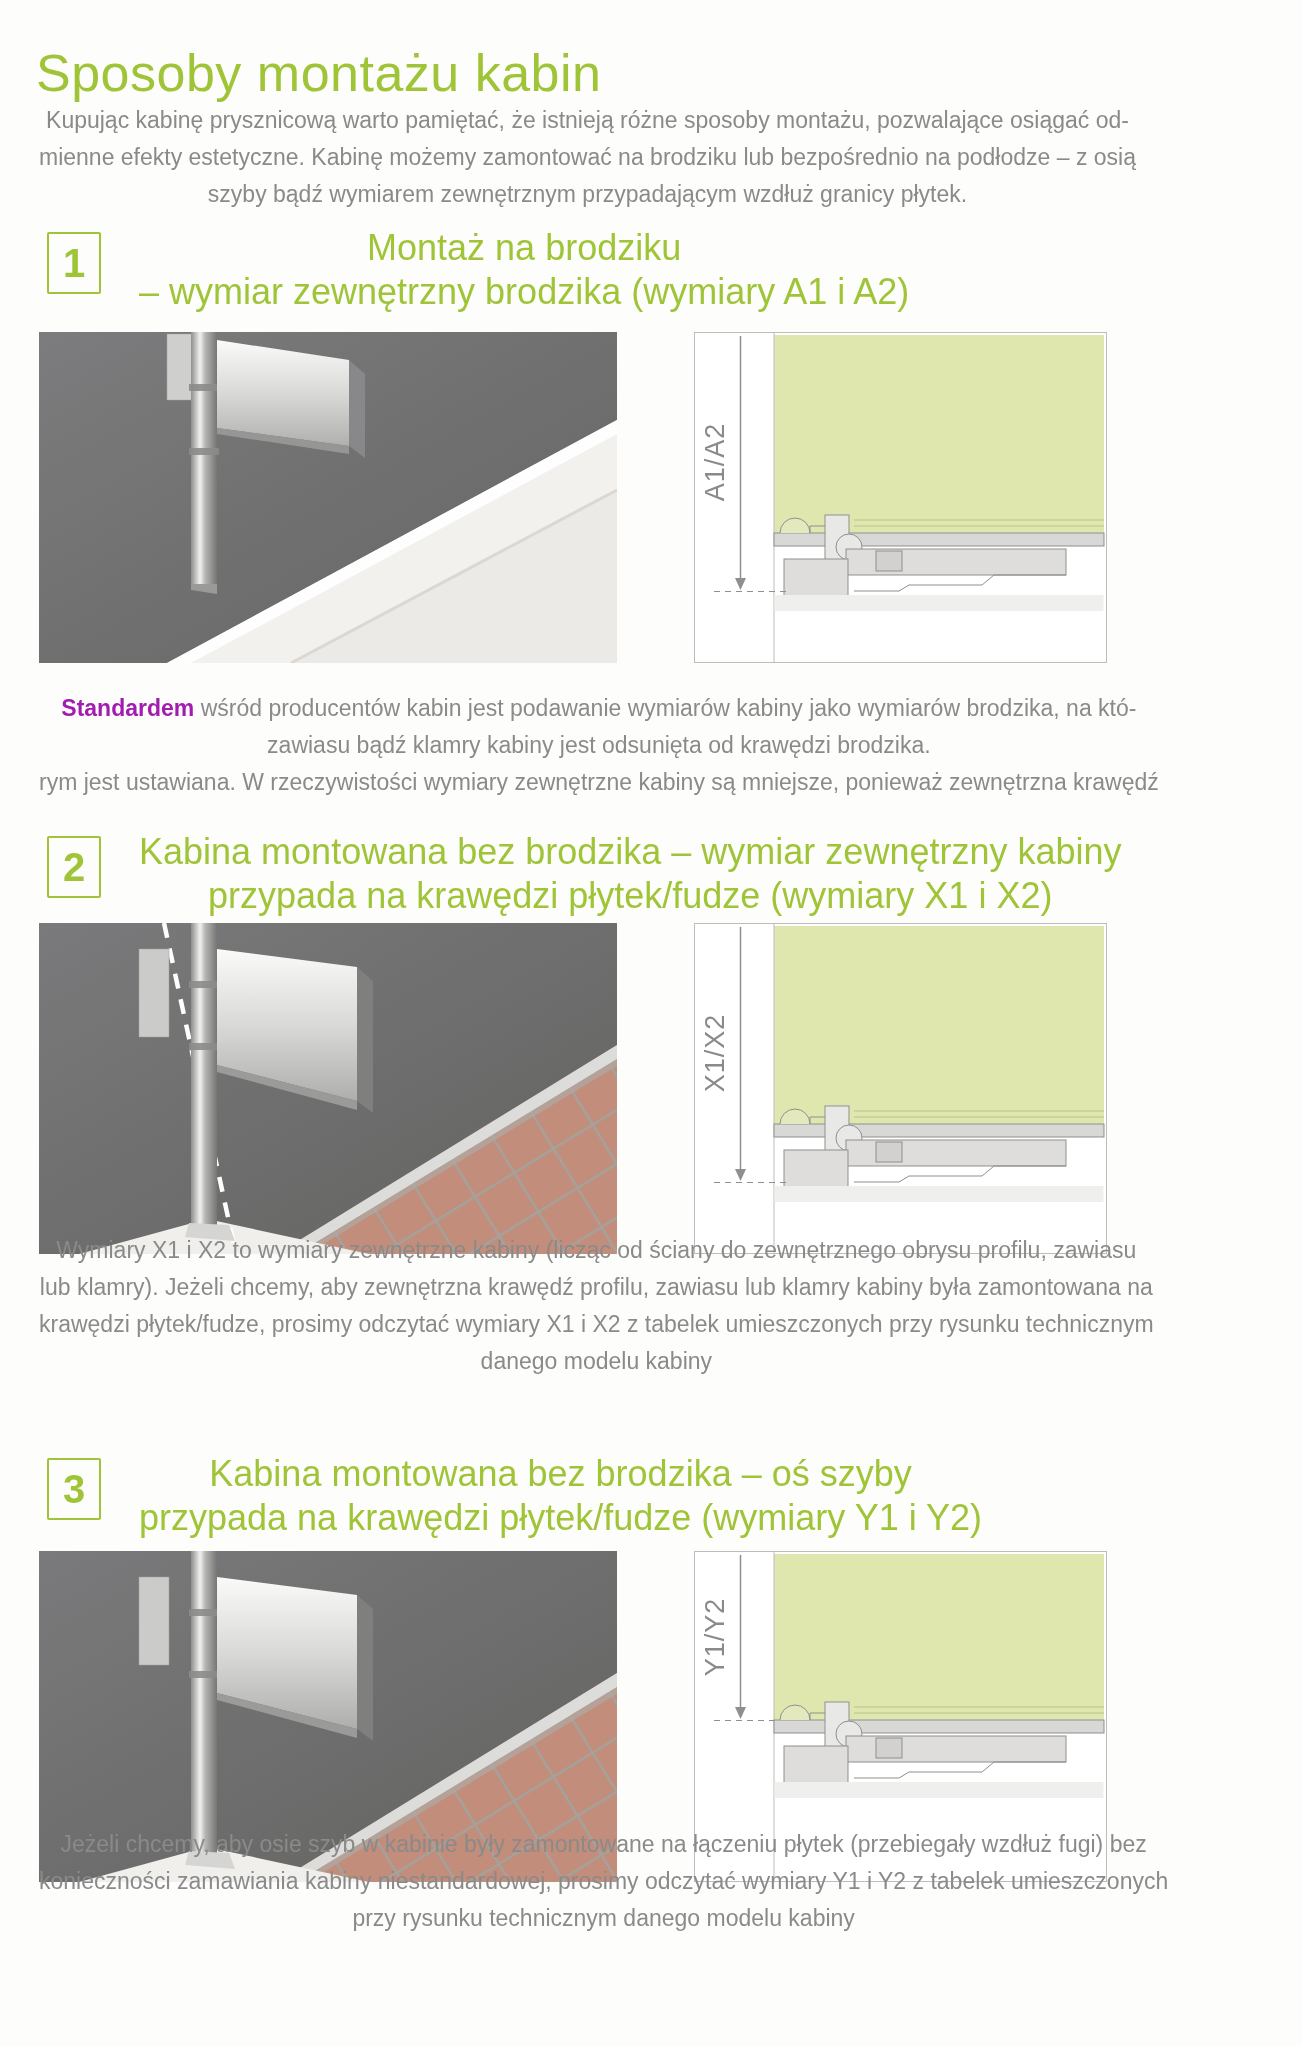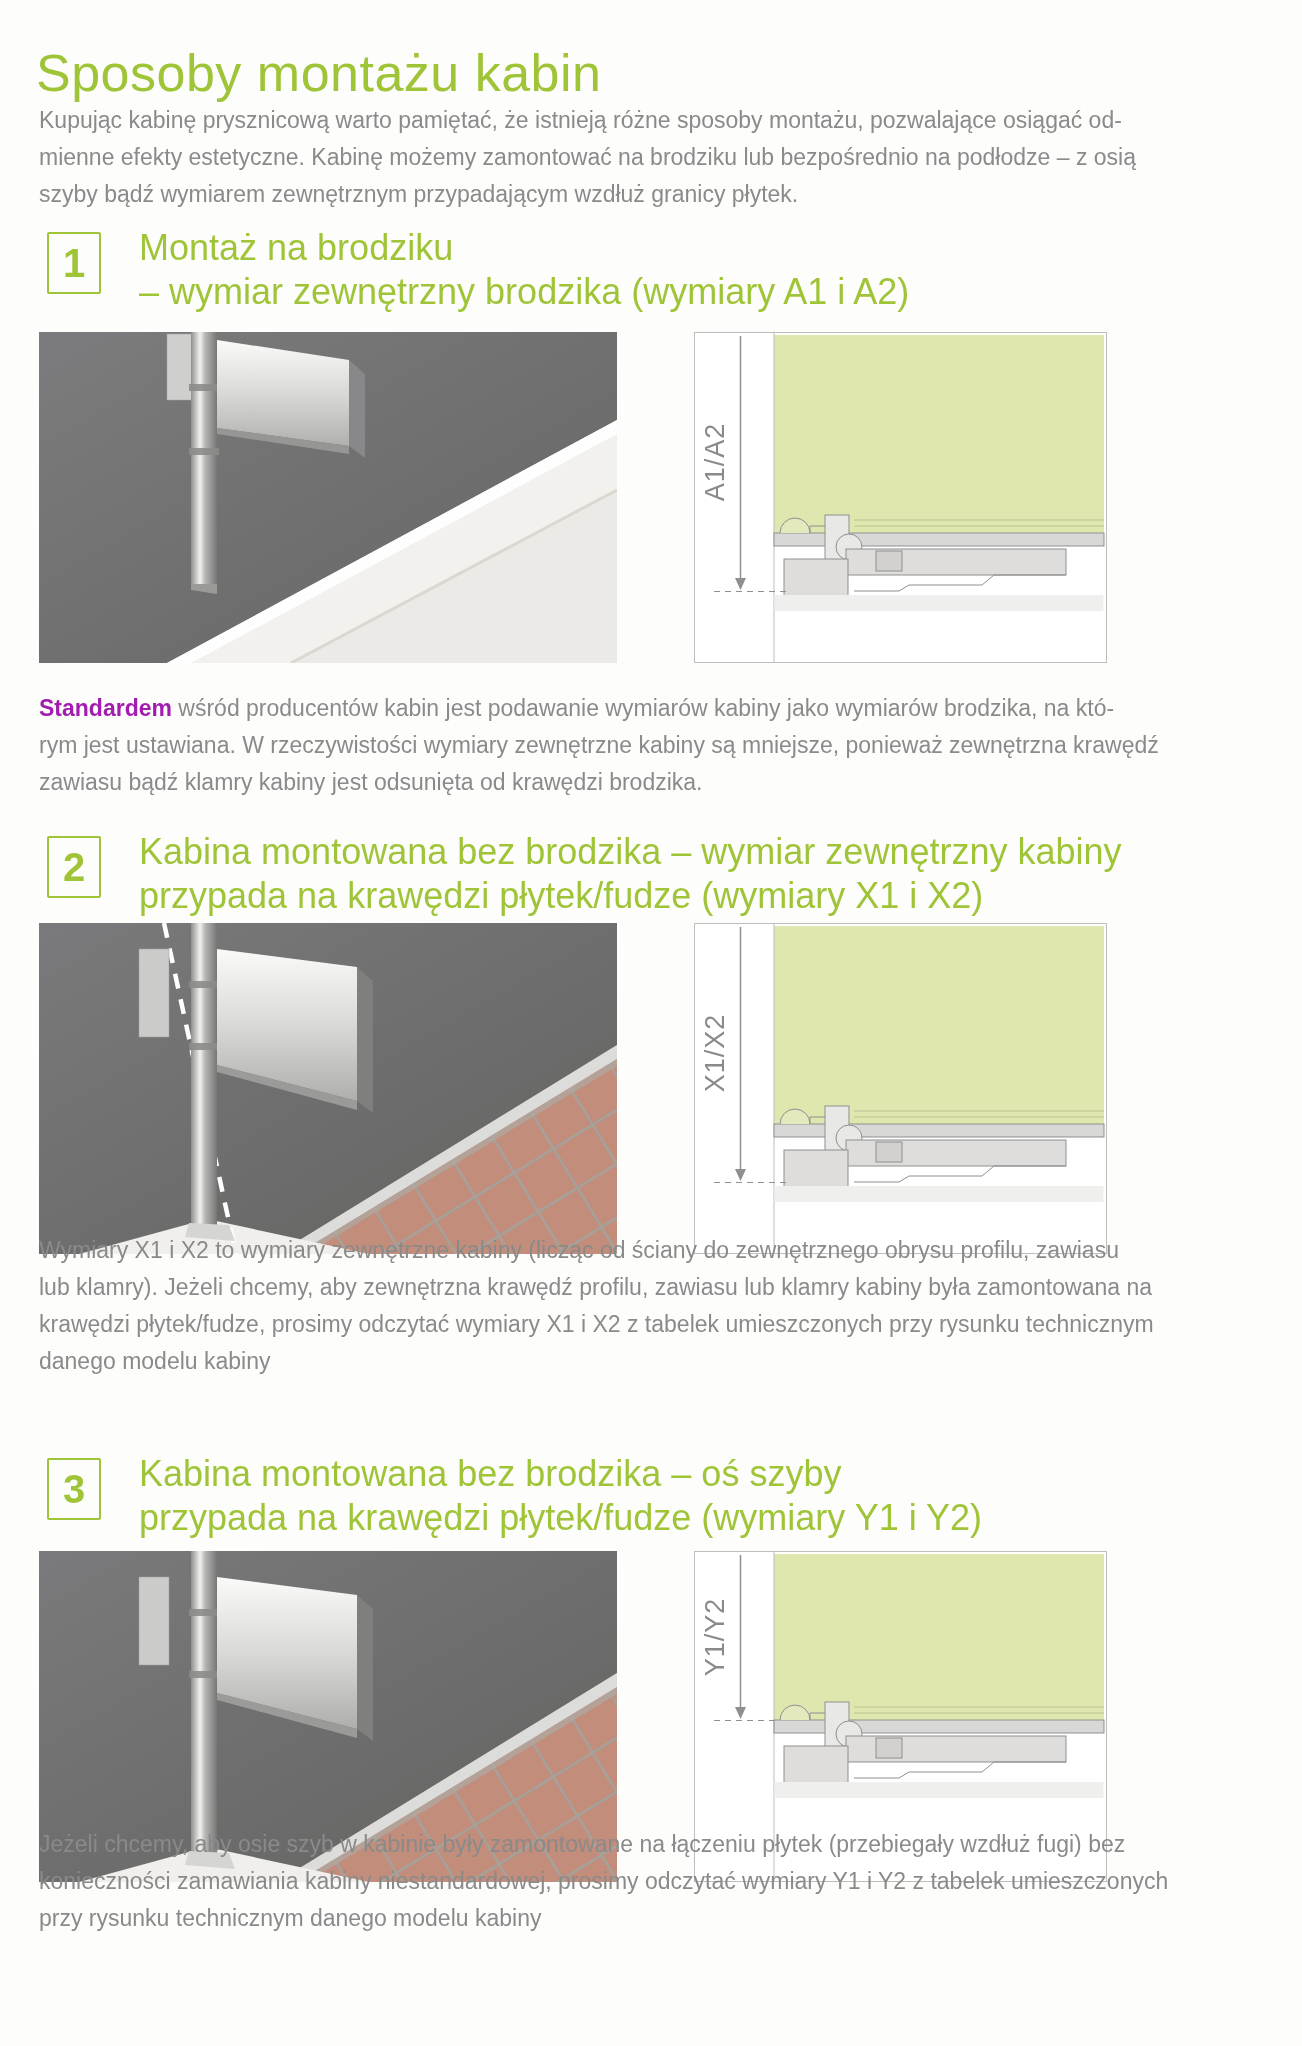--- a/index.html
+++ b/index.html
@@ -1,17 +1,17 @@
 <!DOCTYPE html>
 <html><head>
 <meta charset="utf-8">
 <style>
   html,body{margin:0;padding:0;background:#ffffff;}
   .page{position:relative;width:1302px;height:2046px;background:#fdfdfc;overflow:hidden;
-        font-family:"Liberation Sans","DejaVu Sans",sans-serif;}
+        font-family:"Liberation Sans","DejaVu Sans",sans-serif;text-align:center;}
   .title{position:absolute;left:36px;top:8px;font-size:52px;font-weight:400;
          letter-spacing:.5px;color:#9fc437;}
   .para{position:absolute;left:39px;color:#8a8a8a;font-size:23px;line-height:37px;white-space:nowrap;}
   .pline{white-space:nowrap;}
   .lead{font-weight:700;color:#a21caf;}
   .sec-head{position:absolute;left:47px;display:flex;gap:38px;align-items:flex-start;}
   .numbox{width:50px;height:58px;border:2px solid #9fc437;border-radius:2px;
           display:flex;align-items:center;justify-content:center;
           font-size:40px;font-weight:600;color:#9fc437;background:#fdfdfc;}
   .sec-title{margin-top:-6px;color:#9fc437;font-size:36px;line-height:44px;white-space:nowrap;}
@@ -104,22 +104,22 @@
       <g>
         <line x1="46.5" y1="4" x2="46.5" y2="247" stroke="#8f8f8f" stroke-width="1.5"></line>
         <polygon points="41,246 52,246 46.5,258" fill="#8f8f8f"></polygon>
       </g>
       <text transform="translate(30 130) rotate(-90)" text-anchor="middle" font-size="27" fill="#8a8a88" letter-spacing="1">A1/A2</text>
     </svg>
   </figure>
 
   <div class="para" style="top:690px">
     <div class="pline"><b class="lead">Standardem</b><span> wśród producentów kabin jest podawanie wymiarów kabiny jako wymiarów brodzika, na któ-</span></div>
+    <div class="pline">zawiasu bądź klamry kabiny jest odsunięta od krawędzi brodzika.</div>
     <div class="pline">rym jest ustawiana. W rzeczywistości wymiary zewnętrzne kabiny są mniejsze, ponieważ zewnętrzna krawędź</div>
-    <div class="pline">zawiasu bądź klamry kabiny jest odsunięta od krawędzi brodzika.</div>
   </div>
 
   <div class="sec-head" style="top:836px">
     <div class="numbox">
       <span>2</span>
     </div>
     <div class="sec-title">
       <div>Kabina montowana bez brodzika – wymiar zewnętrzny kabiny</div>
       <div>przypada na krawędzi płytek/fudze (wymiary X1 i X2)</div>
     </div>

